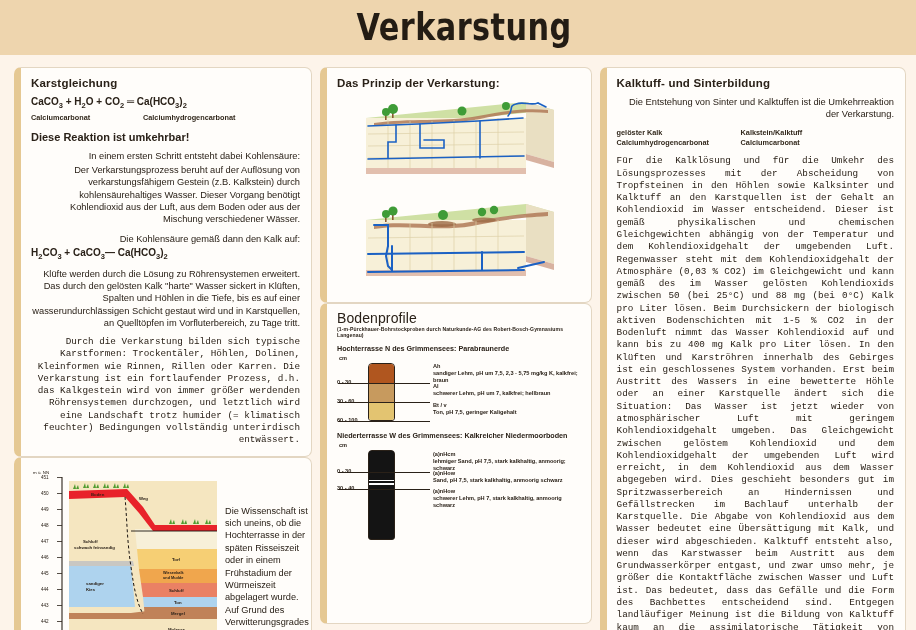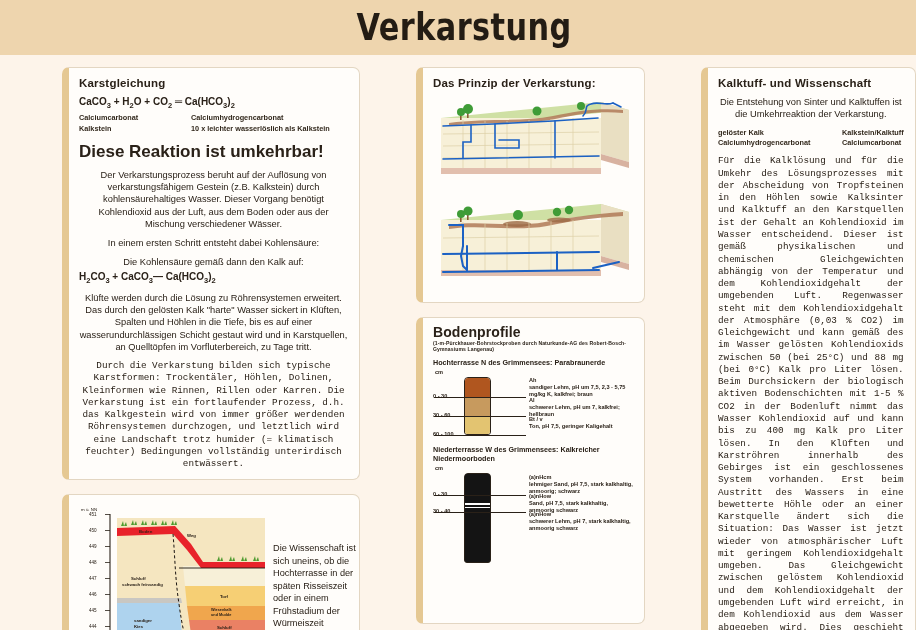--- a/index.html
+++ b/index.html
@@ -26,47 +26,47 @@
     transform: scaleX(0.82);
   }
   
   .board {
     position: absolute; top: 55px; left: 0;
     width: 916px; height: 575px;
     display: flex;
     gap: 8px;
     padding: 12px 10px 6px 14px;
   }
-  .col { display: flex; flex-direction: column; gap: 14px; margin-left: 48px; }
+  .col { display: flex; flex-direction: column; gap: 0; }
   .col-left   { width: 298px; }
   .col-mid    { width: 273px; }
   .col-right  { width: 308px; }
 
   .panel {
     background: #fffdfa;
     border: 1px solid #e3d6c2;
     border-left: 7px solid #e5c893;
     border-radius: 7px;
     padding: 9px 11px 9px 10px;
     position: relative;
   }
   .panel-title {
     font-size: 11.5px;
     font-weight: 600;
     letter-spacing: .2px;
     margin-bottom: 7px;
   }
-  p.body { font-size: 9.3px; line-height: 1.32; margin-bottom: 7px; text-align: center; }
+  p.body { font-size: 9.3px; line-height: 1.32; margin-bottom: 7px; text-align: right; }
   p.body:last-child { margin-bottom: 0; font-family: Liberation Mono, monospace; }
   .eq { font-size: 10px; font-weight: 600; margin: 2px 0 3px 0; }
   .eq sub { font-size: 7.5px; }
   .eq sup { font-size: 7.5px; }
   .eqrow { display: flex; font-size: 7.3px; font-weight: 600; color: #33291d; line-height: 1.5; }
   .eqrow span:first-child { width: 112px; flex: none; }
-  .bold-note { font-size: 17px; font-weight: 600; margin: 7px 0 7px 0; }
+  .bold-note { font-size: 11px; font-weight: 600; margin: 7px 0 7px 0; }
 
   
   .blockwrap { display:flex; flex-direction:column; align-items:center; gap:7px; margin-top:2px; }
   .blockdiag { width: 200px; height: 95px; display:block; }
 
   
   .photos { display: flex; gap: 10px; margin-top: 5px; }
   .photo {
     width: 118px; height: 78px; border-radius: 2px; position: relative; overflow: hidden;
     background: #cfc3b6;
@@ -77,21 +77,21 @@
       radial-gradient(ellipse at 46% 30%, #8e7a58 0 18%, transparent 19%),
       radial-gradient(ellipse at 60% 70%, #6b5b42 0 10%, transparent 11%),
       linear-gradient(150deg, #b9a98f 0%, #9b8a6f 45%, #d8cdbd 100%); }
   .photo.p2 { background:
       radial-gradient(ellipse at 40% 55%, #3b3630 0 9%, transparent 10%),
       radial-gradient(ellipse at 62% 66%, #45403a 0 7%, transparent 8%),
       radial-gradient(ellipse at 55% 35%, #cfc6b8 0 16%, transparent 17%),
       linear-gradient(160deg, #cdc5ba 0%, #b3aa9e 50%, #e2ddd4 100%); }
 
   
-  .bp-title { font-size: 14px; font-weight: 700; letter-spacing: .1px; line-height: 1.05; }
+  .bp-title { font-size: 14px; font-weight: 400; letter-spacing: .1px; line-height: 1.05; }
   .bp-sub   { font-size: 5.1px; font-weight: 600; color: #2a2118; margin: 0 0 6px 0; letter-spacing: .1px; }
   .bp-head  { font-size: 7.2px; font-weight: 700; margin: 3px 0 2px 0; }
   .bp-grid  { position: relative; height: 74px; font-size: 5.6px; }
   .bp-grid2 { position: relative; height: 108px; font-size: 5.6px; }
   .bp-cm    { position: absolute; left: 2px; top: 0; font-size: 5.6px; font-weight:600; }
   .bp-core  { position: absolute; left: 31px; top: 8px; width: 27px; border: 1.2px solid #2a2118;
               border-radius: 4px 4px 3px 3px; overflow: hidden; }
   .bp-depth { position: absolute; left: 0; font-size: 5.6px; font-weight: 600; }
   .bp-rule  { position: absolute; left: 1px; height: 1px; background: #2a2118; }
   .bp-desc  { position: absolute; left: 96px; font-size: 5.6px; font-weight: 600; line-height: 1.28; }
@@ -116,29 +116,25 @@
     <div class="panel">
       <div class="panel-title">Karstgleichung</div>
 
       <div class="eq">
         CaCO<sub>3</sub> + H<sub>2</sub>O + CO<sub>2</sub> ═ Ca(HCO<sub>3</sub>)<sub>2</sub>
       </div>
       <div class="eqrow">
         <span>Calciumcarbonat</span>
         <span>Calciumhydrogencarbonat</span>
       </div>
-      <div class="eqrow">
-        <span>Kalkstein</span>
-        <span>10 x leichter wasserlöslich als Kalkstein</span>
-      </div>
 
       <div class="bold-note">Diese Reaktion ist umkehrbar!</div>
 
+      <p class="body" style="margin-bottom:2px">In einem ersten Schritt entsteht dabei Kohlensäure:</p>
       <p class="body">Der Verkarstungsprozess beruht auf der Auflösung von verkarstungsfähigem Gestein (z.B. Kalkstein) durch kohlensäurehaltiges Wasser. Dieser Vorgang benötigt Kohlendioxid aus der Luft, aus dem Boden oder aus der Mischung verschiedener Wässer.</p>
-      <p class="body" style="margin-bottom:2px">In einem ersten Schritt entsteht dabei Kohlensäure:</p>
 
       <p class="body" style="margin:7px 0 2px 0">Die Kohlensäure gemäß dann den Kalk auf:</p>
       <div class="eq" style="margin-bottom:7px">
         H<sub>2</sub>CO<sub>3</sub> + CaCO<sub>3</sub>— Ca(HCO<sub>3</sub>)<sub>2</sub>
       </div>
 
       <p class="body">Klüfte werden durch die Lösung zu Röhrensystemen erweitert. Das durch den gelösten Kalk "harte" Wasser sickert in Klüften, Spalten und Höhlen in die Tiefe, bis es auf einer wasserundurchlässigen Schicht gestaut wird und in Karstquellen, an Quelltöpfen im Vorfluterbereich, zu Tage tritt.</p>
       <p class="body">Durch die Verkarstung bilden sich typische Karstformen: Trockentäler, Höhlen, Dolinen, Kleinformen wie Rinnen, Rillen oder Karren. Die Verkarstung ist ein fortlaufender Prozess, d.h. das Kalkgestein wird von immer größer werdenden Röhrensystemen durchzogen, und letztlich wird eine Landschaft trotz humider (= klimatisch feuchter) Bedingungen vollständig unterirdisch entwässert.</p>
     </div>
 
@@ -402,21 +398,21 @@
         </div>
 
       </div>
     </div>
 
   </div>
 
   <div class="col col-right">
 
     <div class="panel" style="flex:1">
-      <div class="panel-title">Kalktuff- und Wissenschaft</div>
+      <div class="panel-title">Kalktuff- und Sinterbildung</div>
       <p class="body">Die Entstehung von Sinter und Kalktuffen ist die Umkehrreaktion der Verkarstung.</p>
 
       <div class="eqrow">
         <span style="width:124px">gelöster Kalk</span>
         <span>Kalkstein/Kalktuff</span>
       </div>
       <div class="eqrow" style="margin-bottom:6px">
         <span style="width:124px">Calciumhydrogencarbonat</span>
         <span>Calciumcarbonat</span>
       </div>

